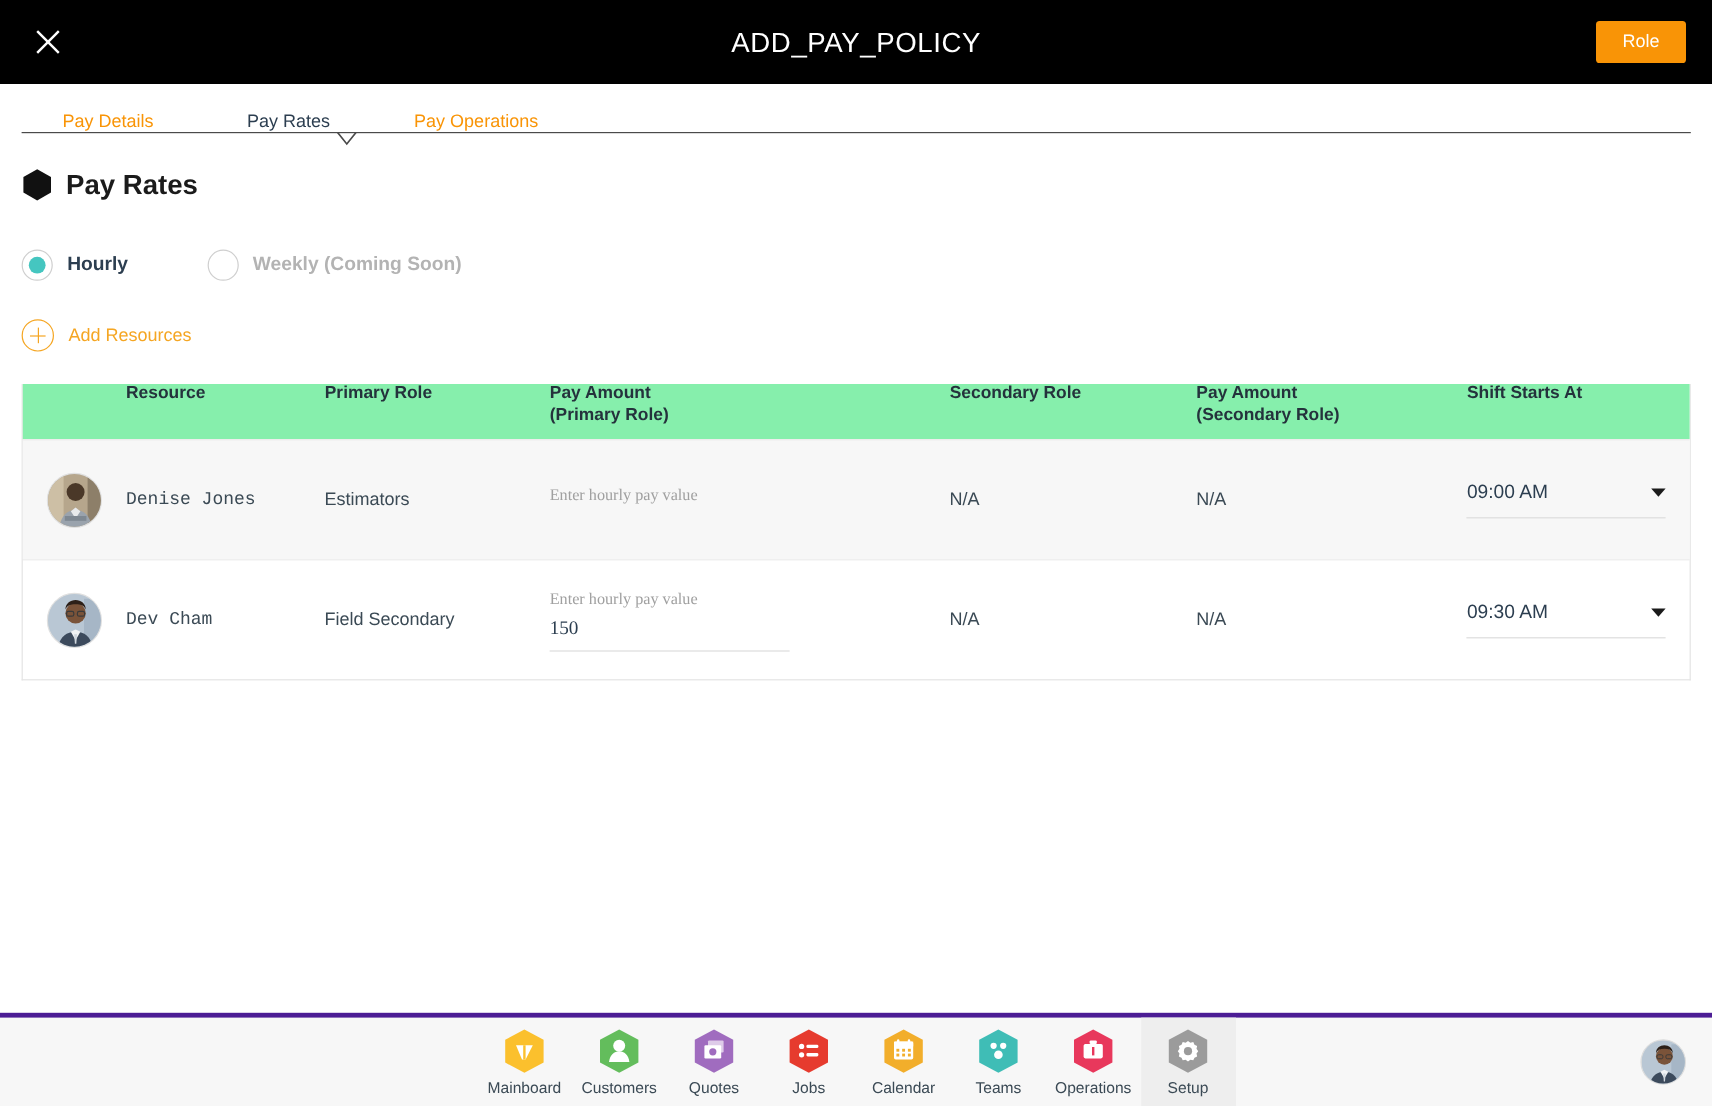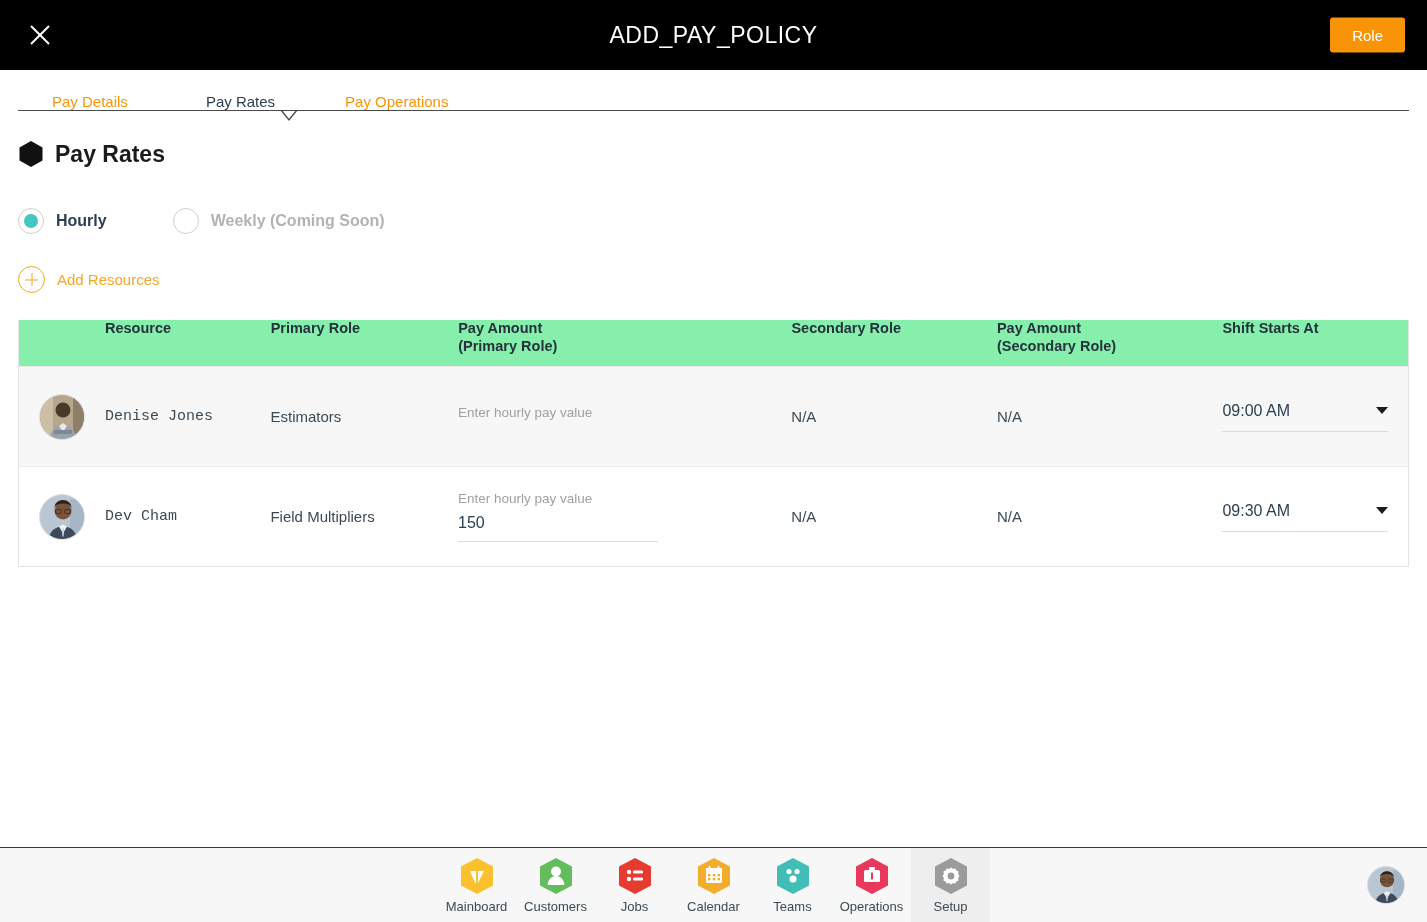--- a/index.html
+++ b/index.html
@@ -99,37 +99,37 @@
 
   .tr .c-res { padding-left: 0; display: flex; align-items: center; font-family: Liberation Mono, monospace; }
   .avatar-cell { width: 86px; display: flex; justify-content: center; flex: 0 0 86px; }
   .avatar {
     width: 46px; height: 46px; border-radius: 50%; overflow: hidden;
     border: 1px solid #e0e0e0; background: #cfd6da;
   }
   .avatar svg { display: block; }
   .cell-text { font-size: 15px; color: #3b4a55; }
 
-  .payfield { width: 200px; }
+  .payfield { width: 200px; font-family: Liberation Serif, serif; }
   .payfield .floatlabel { font-size: 13.5px; color: #a0a0a0; margin-bottom: 8px; }
   .payfield .payval {
     font-size: 16px; color: #2c3e50; padding-bottom: 9px; border-bottom: 1px solid #dcdcdc;
   }
 
   .timefield { width: 166px; }
   .timefield .timeinner {
     display: flex; align-items: center; justify-content: space-between;
     padding-bottom: 11px; border-bottom: 1px solid #dcdcdc;
   }
   .timefield .timeval { font-size: 16px; color: #2c3e50; }
   .caret-down { width: 0; height: 0; border-left: 6px solid transparent; border-right: 6px solid transparent; border-top: 7px solid #1b1b1b; }
 
   
   .bottomnav {
-    flex: 0 0 74px; background: #f7f7f7; border-top: 1px solid #4c1d95;
+    flex: 0 0 74px; background: #f7f7f7; border-top: 4px solid #4c1d95;
     display: flex; align-items: center; justify-content: center; position: relative;
   }
   .navitem {
     width: 79px; height: 74px; display: flex; flex-direction: column;
     align-items: center; justify-content: center; cursor: pointer; gap: 4px;
   }
   .navitem.active { background: #eeeeee; }
   .navitem .navlabel { font-size: 13px; color: #3b4a55; }
   .nav-avatar {
     position: absolute; right: 22px; top: 50%; transform: translateY(-50%);
@@ -263,21 +263,21 @@
                 <rect x="24.5" y="14.5" width="6" height="4" rx="1.5" fill="none" stroke="#3a3a3a" stroke-width="1"></rect>
                 <path d="M8 46c1.5-10 7-14.5 15-14.5S36 36 37.5 46z" fill="#3c4a5c"></path>
                 <path d="M19 31.5l4 7 4-7-4-2z" fill="#f0f2f4"></path>
                 <path d="M21.8 33.5h2.4l-.6 8h-1.2z" fill="#cfd6dd"></path>
               </svg>
             </div>
           </div>
           <span class="cell-text">Dev Cham</span>
         </div>
         <div class="c-prole">
-          <span class="cell-text">Field Multipliers</span>
+          <span class="cell-text">Field Secondary</span>
         </div>
         <div class="c-pay1">
           <div class="payfield">
             <div class="floatlabel">Enter hourly pay value</div>
             <div class="payval">150</div>
           </div>
         </div>
         <div class="c-srole">
           <span class="cell-text">N/A</span>
         </div>
@@ -310,20 +310,29 @@
 
     <div class="navitem">
       <svg width="36" height="38" viewBox="0 0 36 38">
         <polygon points="18,1 34,9.5 34,28.5 18,37 2,28.5 2,9.5" fill="#63bd5c"></polygon>
         <circle cx="18" cy="14.5" r="5" fill="#ffffff"></circle>
         <path d="M9.5 28c.7-6 4.4-9 8.5-9s7.8 3 8.5 9z" fill="#ffffff"></path>
       </svg>
       <span class="navlabel">Customers</span>
     </div>
 
+    <div class="navitem">
+      <svg width="36" height="38" viewBox="0 0 36 38">
+        <polygon points="18,1 34,9.5 34,28.5 18,37 2,28.5 2,9.5" fill="#a06cbf"></polygon>
+        <rect x="13" y="10" width="13" height="10" rx="1" fill="#ffffff" opacity=".65"></rect>
+        <rect x="10" y="14" width="14" height="11" rx="1" fill="#ffffff"></rect>
+        <circle cx="17" cy="19.5" r="3" fill="#a06cbf"></circle>
+      </svg>
+      <span class="navlabel">Quotes</span>
+    </div>
 
     <div class="navitem">
       <svg width="36" height="38" viewBox="0 0 36 38">
         <polygon points="18,1 34,9.5 34,28.5 18,37 2,28.5 2,9.5" fill="#e63b2e"></polygon>
         <circle cx="12" cy="15" r="2.2" fill="#ffffff"></circle>
         <rect x="16" y="13.6" width="10" height="2.8" rx="1.2" fill="#ffffff"></rect>
         <circle cx="12" cy="22" r="2.2" fill="#ffffff"></circle>
         <rect x="16" y="20.6" width="10" height="2.8" rx="1.2" fill="#ffffff"></rect>
       </svg>
       <span class="navlabel">Jobs</span>

